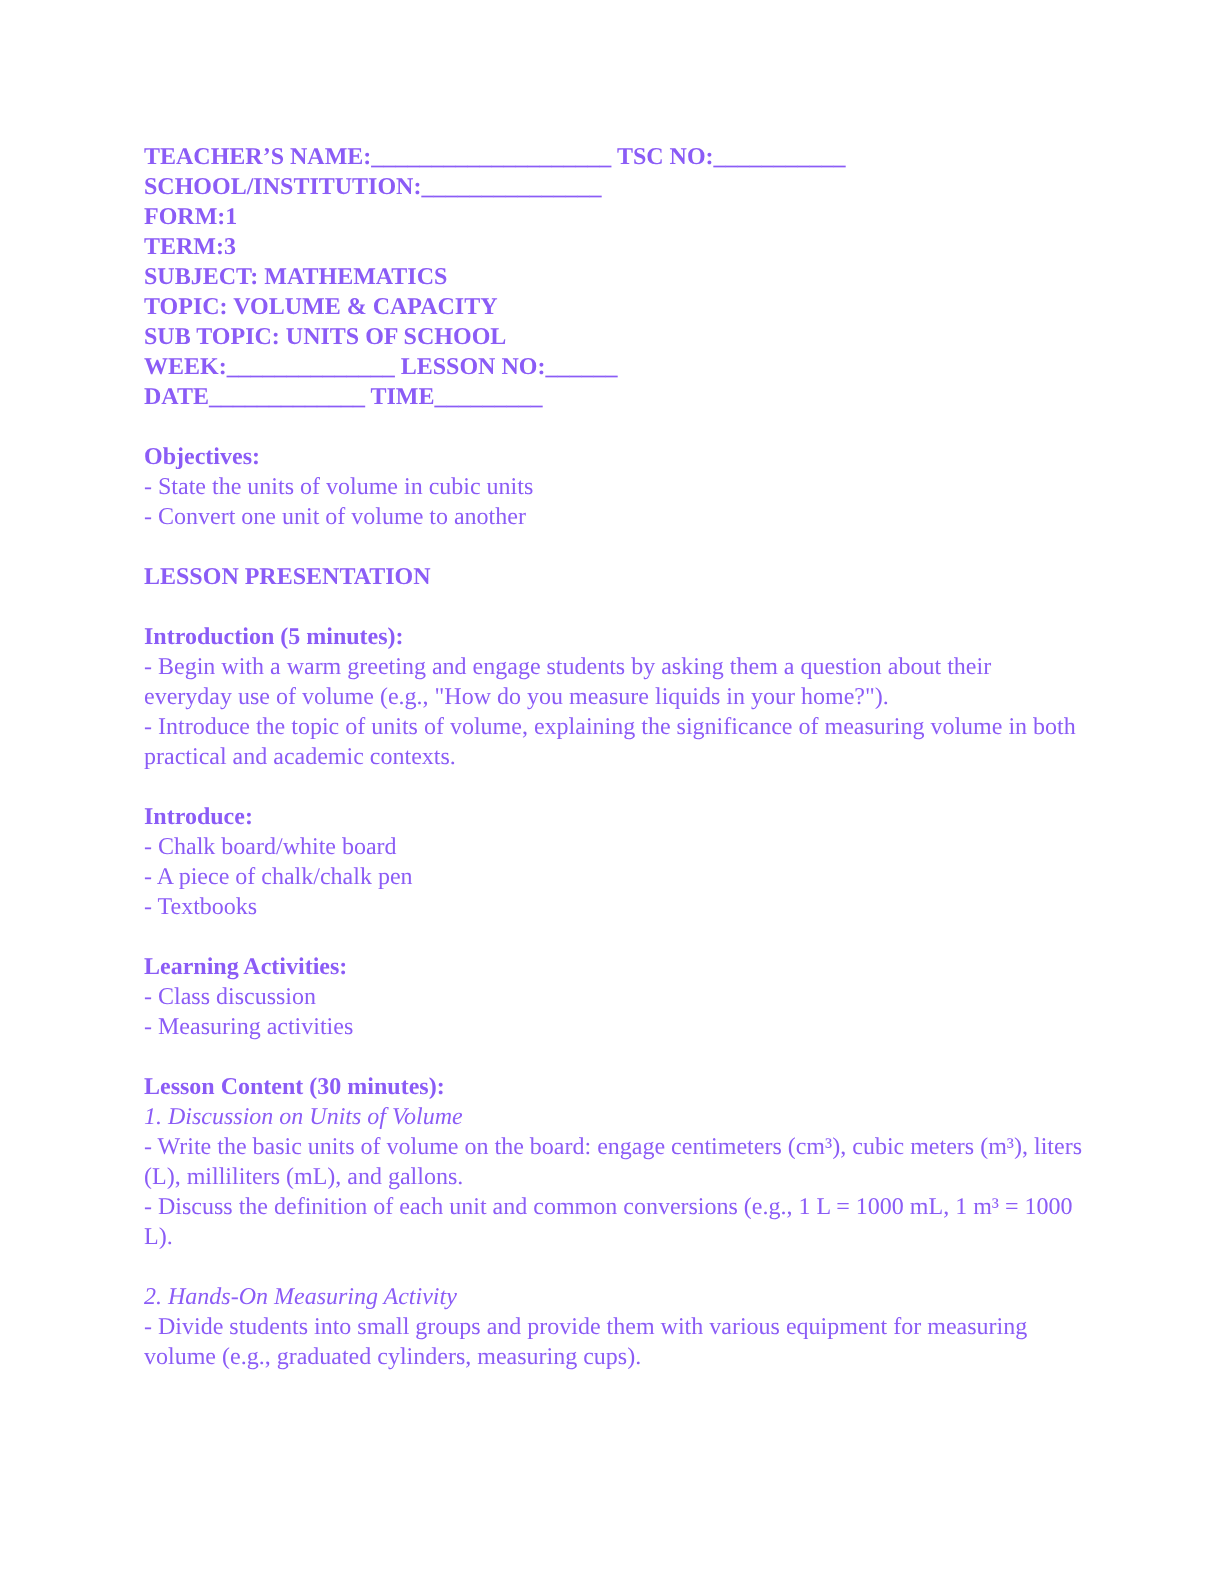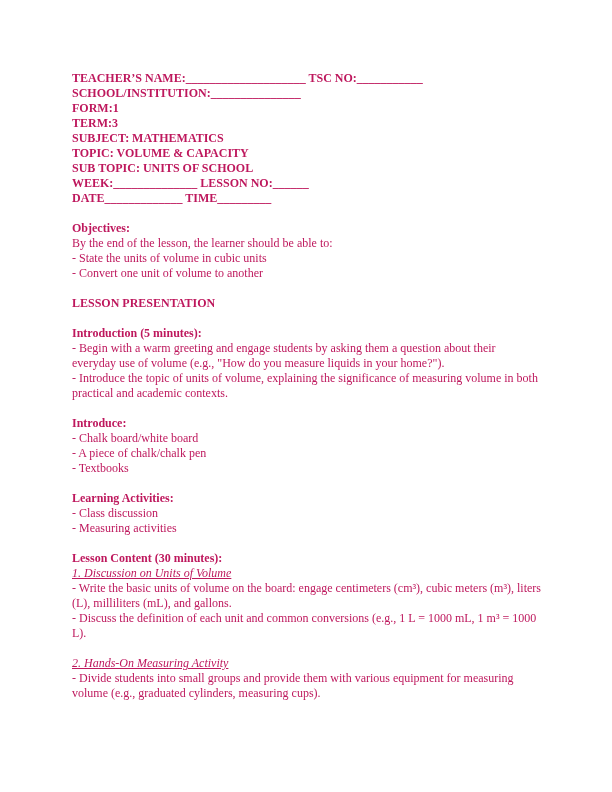--- a/index.html
+++ b/index.html
@@ -7,38 +7,38 @@
     padding: 0;
     background: #ffffff;
   }
   .page {
     position: relative;
     width: 612px;
     height: 792px;
     background: #ffffff;
     overflow: hidden;
     font-family: "Liberation Serif", "DejaVu Serif", serif;
-    color: #be185d;
+    color: #8b5cf6;
   }
   .content {
     position: absolute;
     left: 72px;
     top: 71px;
     width: 480px;
   }
   .ln {
     font-size: 12px;
     line-height: 15px;
     height: 15px;
     white-space: pre;
     font-weight: normal;
     font-style: normal;
   }
   .b { font-weight: bold; }
-  .i { font-style: italic; text-decoration: underline; }
+  .i { font-style: italic; }
   .blank { height: 15px; }
 </style>
 </head>
 <body>
 
 <div class="page">
   <div class="content">
 
     <div class="ln b">TEACHER’S NAME:____________________ TSC NO:___________</div>
     <div class="ln b">SCHOOL/INSTITUTION:_______________</div>
@@ -46,21 +46,20 @@
     <div class="ln b">TERM:3</div>
     <div class="ln b">SUBJECT: MATHEMATICS</div>
     <div class="ln b">TOPIC: VOLUME &amp; CAPACITY</div>
     <div class="ln b">SUB TOPIC: UNITS OF SCHOOL</div>
     <div class="ln b">WEEK:______________ LESSON NO:______</div>
     <div class="ln b">DATE_____________ TIME_________</div>
 
     <div class="ln blank"></div>
 
     <div class="ln b">Objectives:</div>
-    <div class="ln">By the end of the lesson, the learner should be able to:</div>
     <div class="ln">- State the units of volume in cubic units</div>
     <div class="ln">- Convert one unit of volume to another</div>
 
     <div class="ln blank"></div>
 
     <div class="ln b">LESSON PRESENTATION</div>
 
     <div class="ln blank"></div>
 
     <div class="ln b">Introduction (5 minutes):</div>

